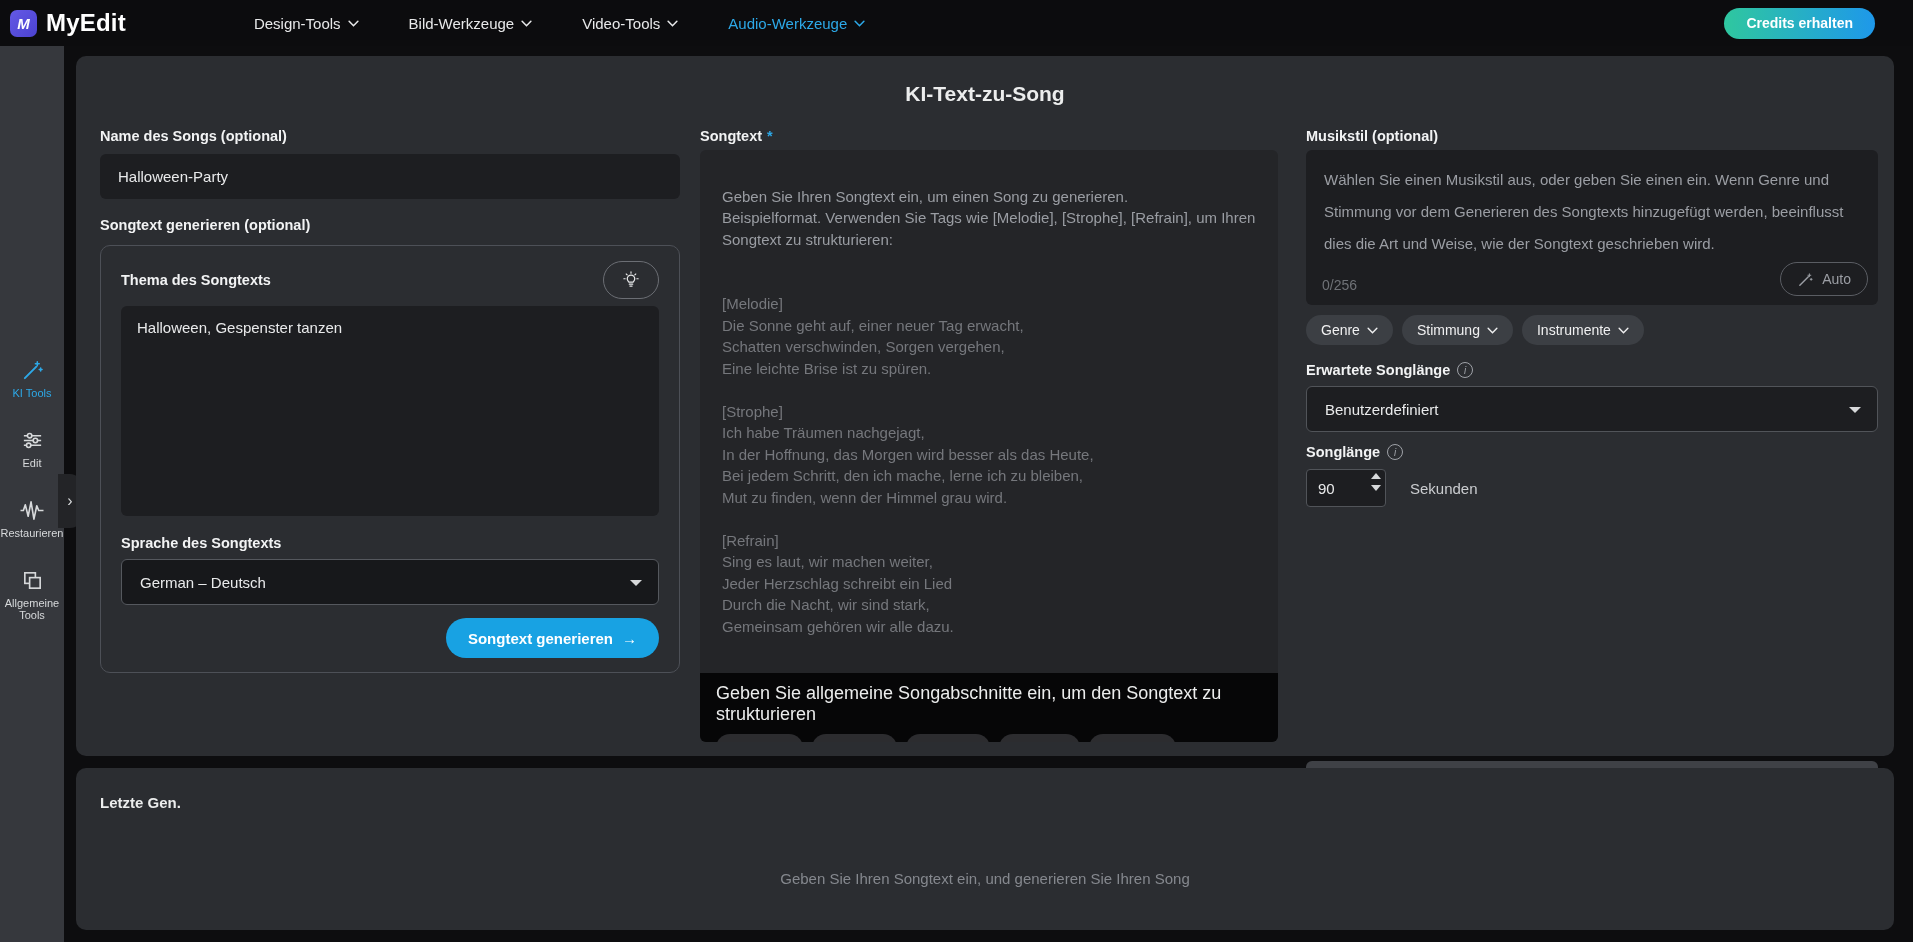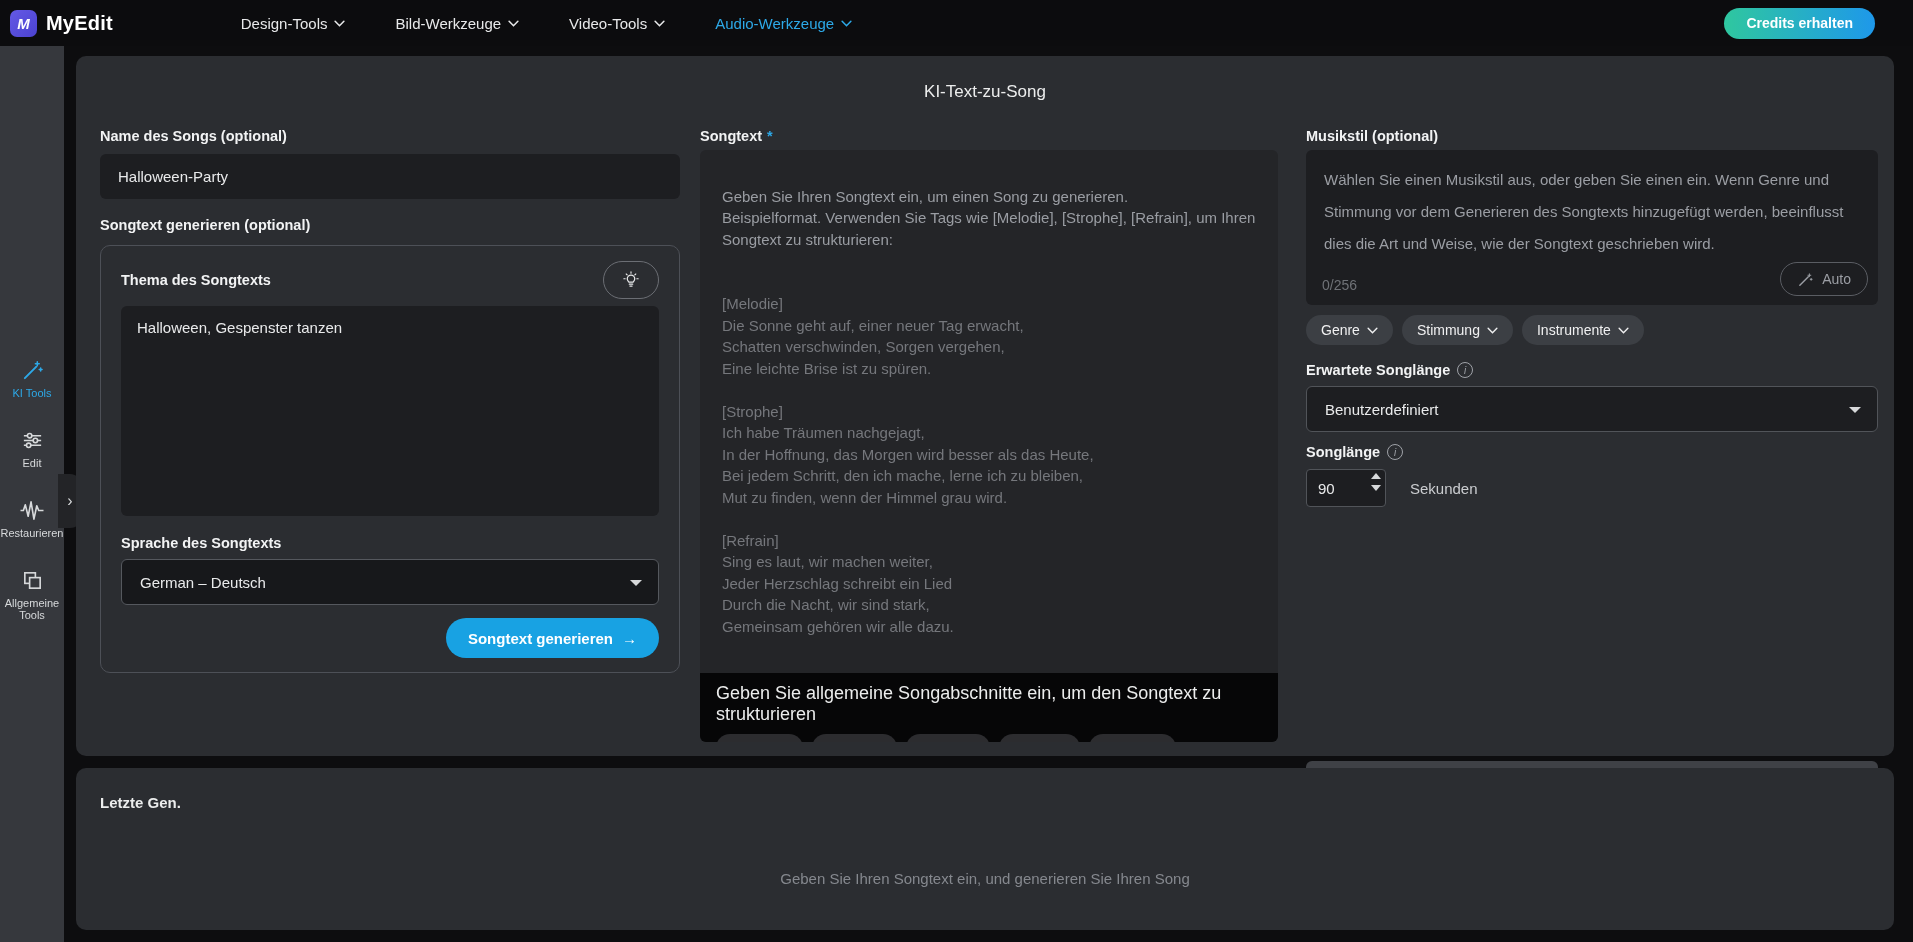--- a/index.html
+++ b/index.html
@@ -6,21 +6,21 @@
   html,body { background:#0d0d0f; }
   body { font-family:"Liberation Sans", sans-serif; color:#eceded; }
   .app { position:relative; width:1913px; height:942px; overflow:hidden; background:#0d0d0f; }
 
   
   .navbar { position:absolute; left:0; top:0; width:1913px; height:46px; background:#0c0c0e;
             display:flex; align-items:center; }
   .brand { display:flex; align-items:center; gap:9px; margin-left:10px; }
   .logo { width:27px; height:27px; border-radius:7px; display:flex; align-items:center; justify-content:center;
           font-weight:700; font-style:italic; font-size:15px; color:#fff; }
-  .brand-name { font-size:20px; font-weight:700; letter-spacing:0.2px; color:#fff; }
+  .brand-name { font-size:24px; font-weight:700; letter-spacing:0.2px; color:#fff; }
   .nav-menu { display:flex; align-items:center; gap:50px; margin-left:128px; }
   .nav-item { display:flex; align-items:center; gap:7px; font-size:15px; color:#e8e9ea; cursor:pointer; }
   .nav-item.active { color:#2da9e8; }
   .chev { width:11px; height:7px; }
   .credits-btn { margin-left:auto; margin-right:38px; height:31px; padding:0 22px; border:none; border-radius:16px;
                  font-family:inherit; font-size:14px; font-weight:700; color:#fff; cursor:pointer;
                  display:flex; align-items:center; }
 
   
   .rail { position:absolute; left:0; top:46px; width:64px; height:896px; background:#36383d;
@@ -31,21 +31,21 @@
   .rail-item svg { display:block; }
   .rail-label { font-size:11px; text-align:center; line-height:12px; }
   .rail-expand { position:absolute; left:58px; top:474px; width:24px; height:54px; background:#232427;
                  border-radius:0 12px 12px 0; display:flex; align-items:center; justify-content:center;
                  color:#d7d9db; font-size:16px; cursor:pointer; }
 
   
   .panel { position:absolute; left:76px; width:1818px; background:#2b2d31; border-radius:10px; }
   .panel.main { top:56px; height:700px; }
   .panel.recent { top:768px; height:162px; }
-  .page-title { position:absolute; top:26px; left:0; width:100%; text-align:center; font-size:17px; font-weight:400; }
+  .page-title { position:absolute; top:26px; left:0; width:100%; text-align:center; font-size:21px; font-weight:700; }
 
   .field-label { font-size:14.5px; font-weight:700; color:#f2f3f4; }
   .box { background:#1d1e21; border-radius:6px; }
 
   
   .col-left { position:absolute; left:24px; top:72px; width:580px; }
   .name-input { width:100%; height:45px; margin-top:10px; background:#1d1e21; border:none; border-radius:6px;
                 color:#e9eaeb; font-family:inherit; font-size:15px; padding:0 18px; outline:none; }
   .gen-heading { margin-top:18px; }
   .gen-card { margin-top:12px; height:428px; border:1px solid #4d5057; border-radius:10px; padding:14px 20px 16px; }

